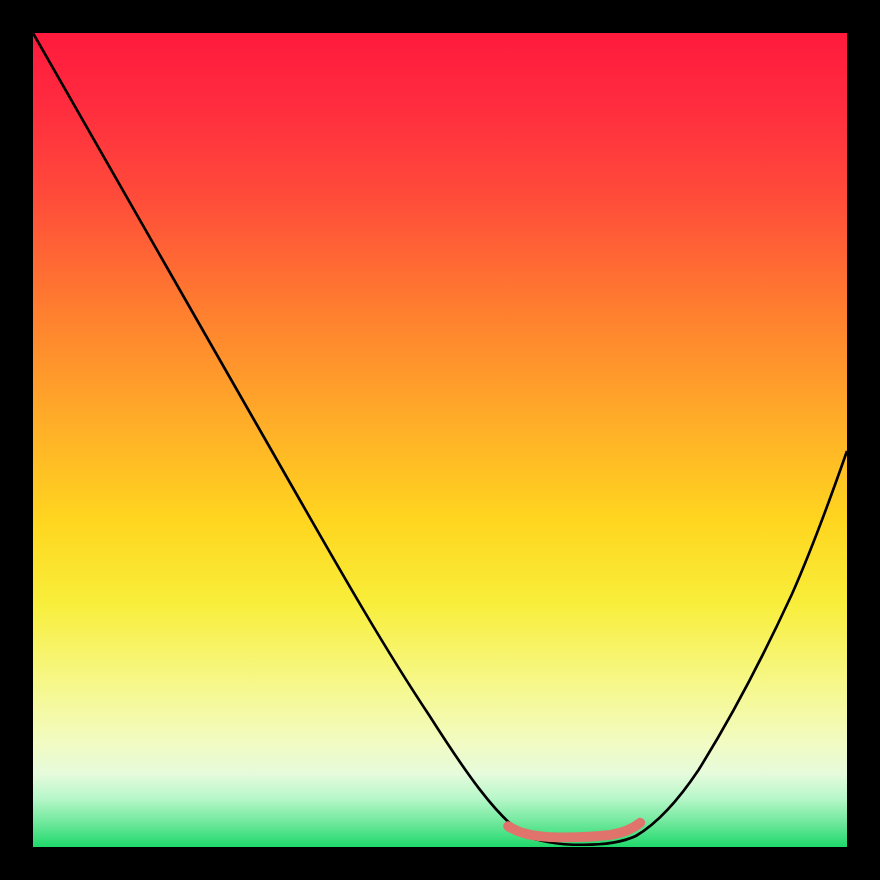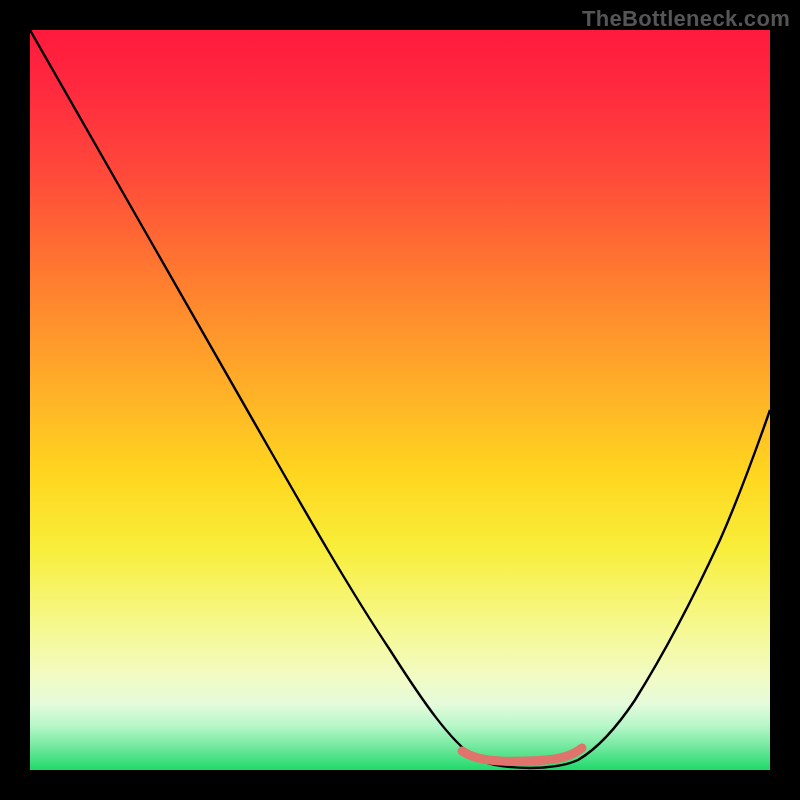--- a/index.html
+++ b/index.html
@@ -60,21 +60,20 @@
     position: absolute;
     inset: 0;
     width: 100%;
     height: 100%;
   }
 </style>
 </head>
 <body>
 
 <div class="frame">
-  <div class="watermark">TheBottleneck.com</div>
 
   <div class="plot-area">
     <div class="gradient"></div>
 
     <svg class="curve" viewBox="0 0 740 740" preserveAspectRatio="none">
 
       <path fill="none" stroke="#000" stroke-width="2.4" d="M 0 0
                C 40 70, 80 140, 120 210
                C 160 280, 200 350, 240 420
                C 280 490, 320 560, 360 620

